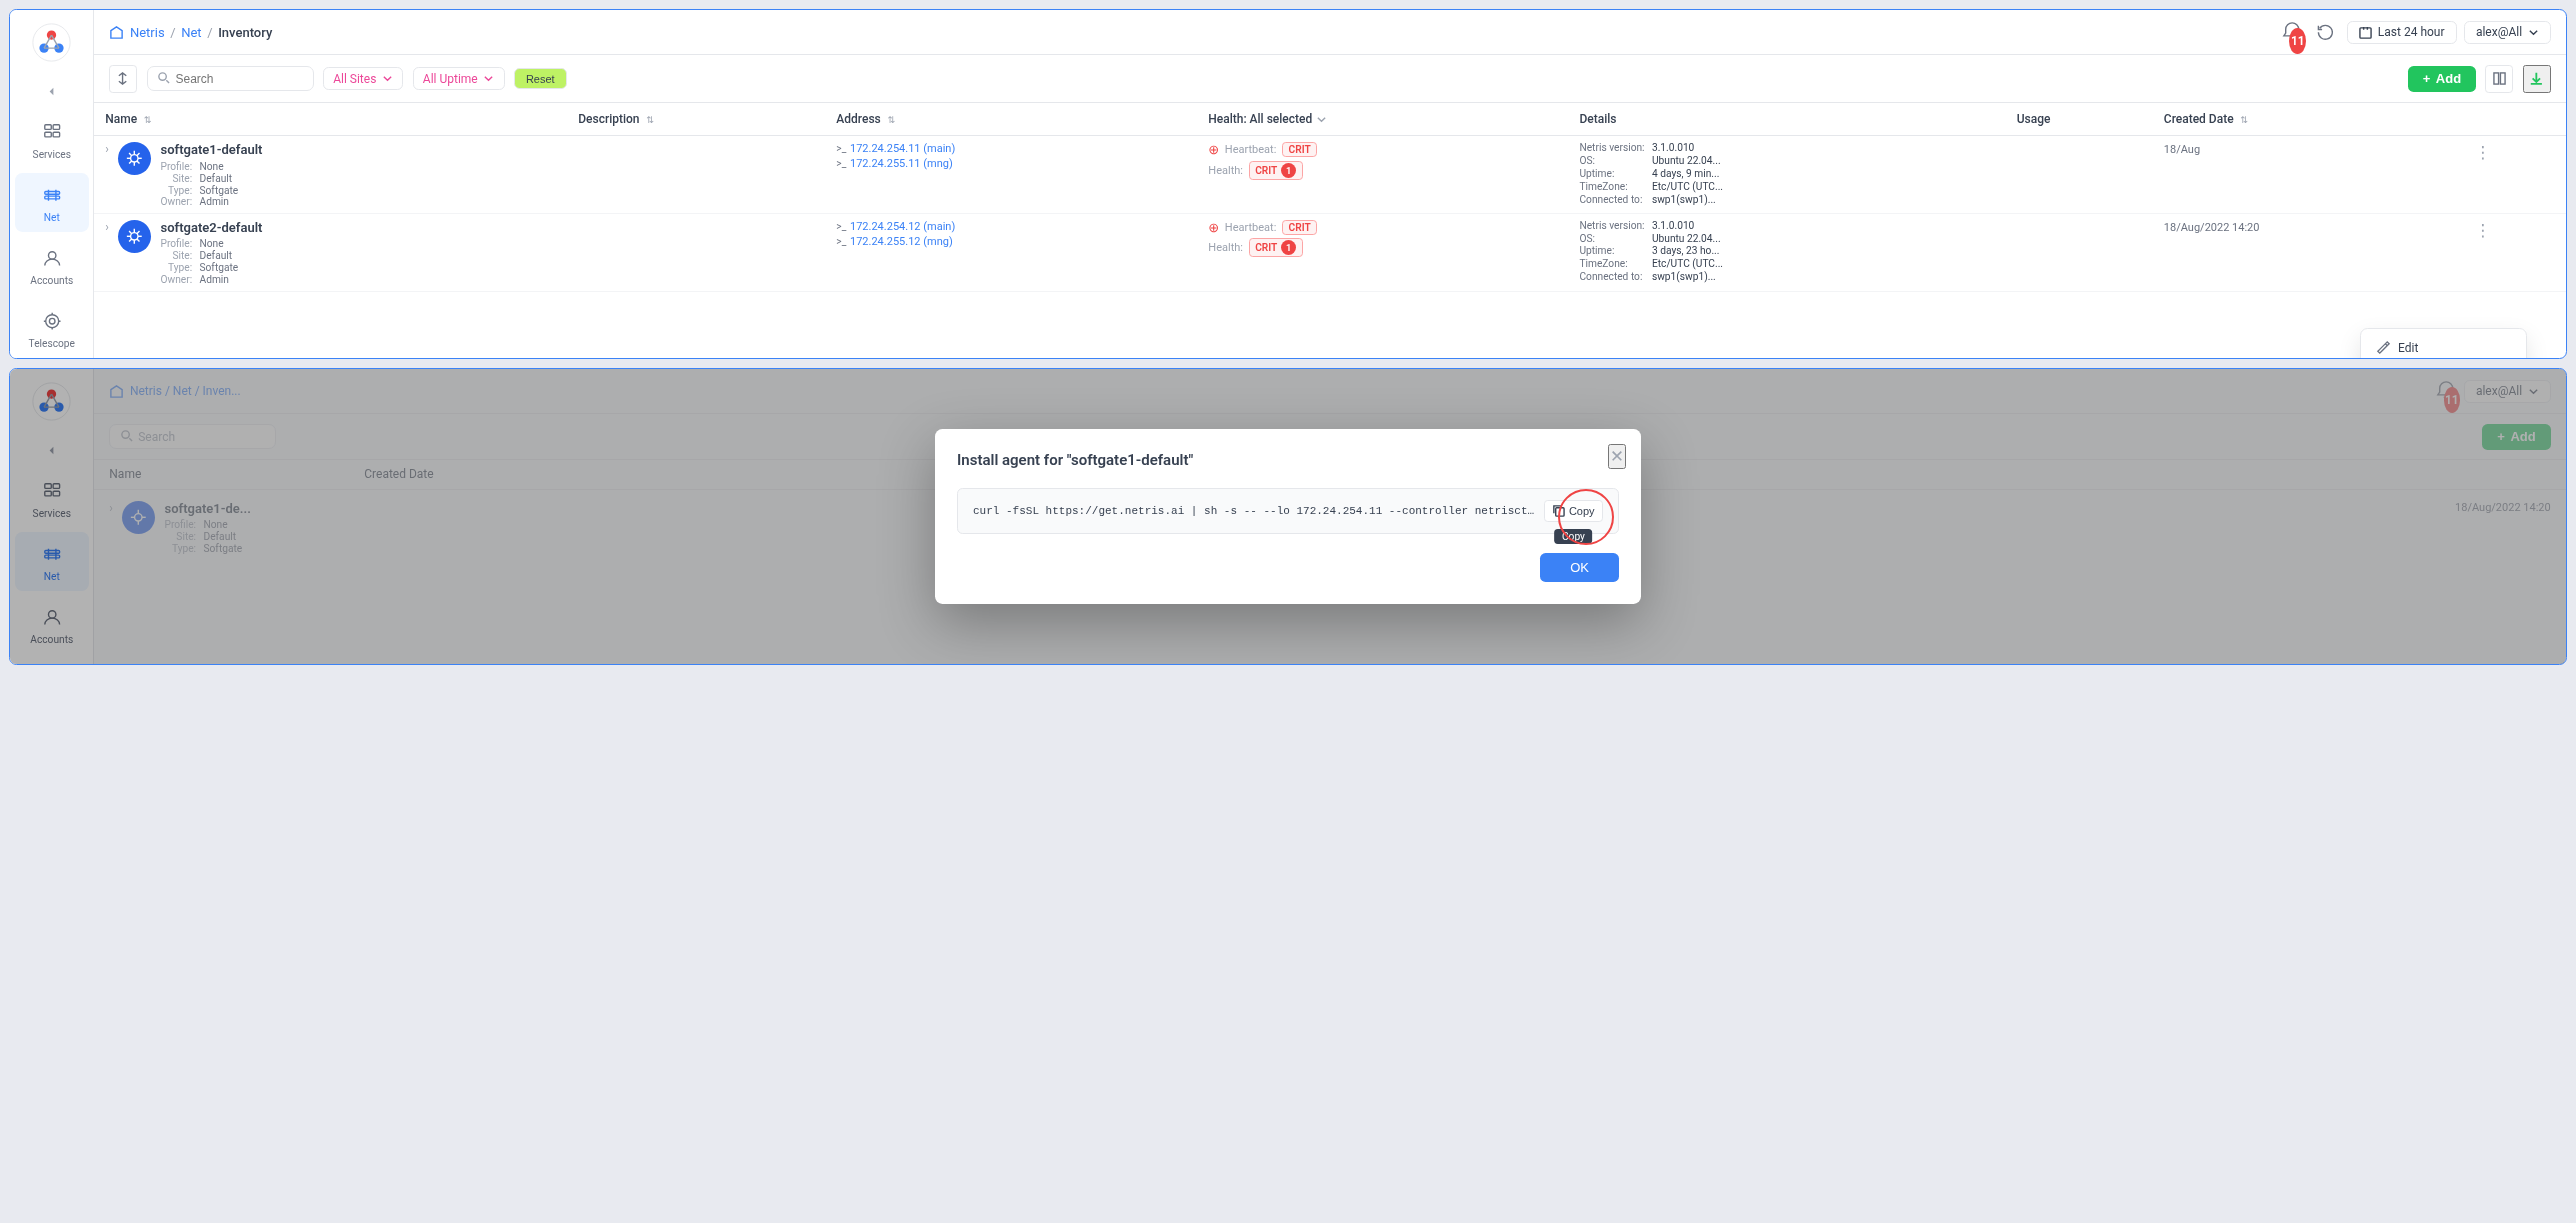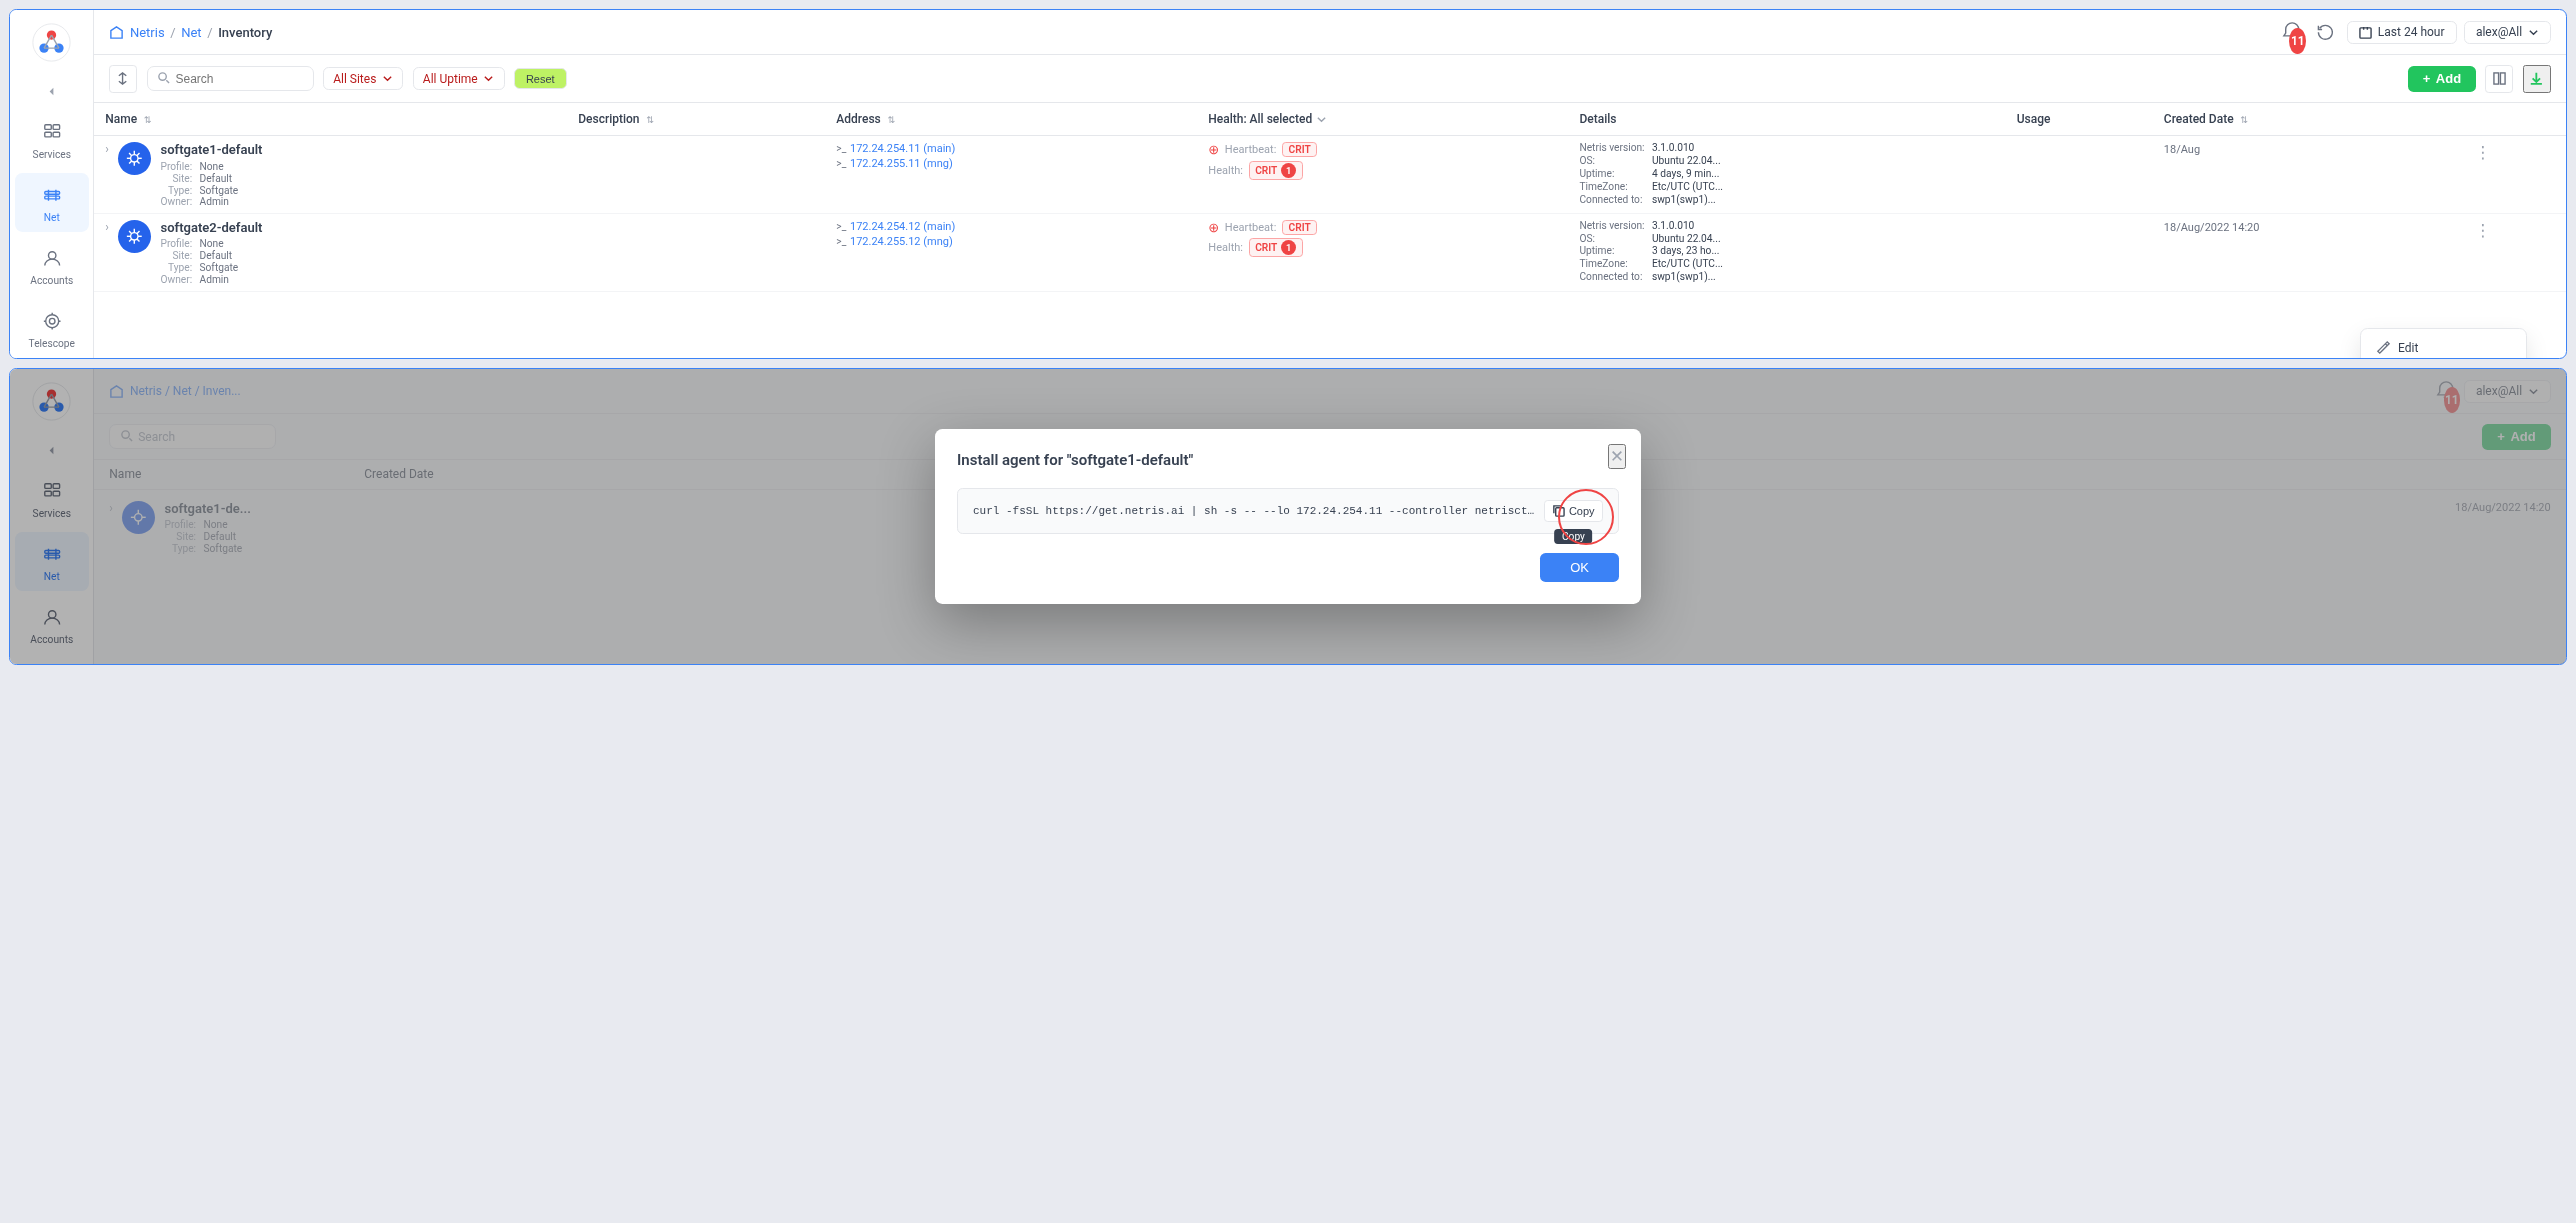--- a/index.html
+++ b/index.html
@@ -33,21 +33,21 @@
     .bell-badge { position: absolute; top: -3.7px; right: -3.7px; background: #ef4444; color: white; border-radius: 50%; width: 16.7px; height: 26px; font-size: 12px; display: flex; align-items: center; justify-content: center; font-weight: 600; margin-top: 11px; }
     .header-btn { display: flex; align-items: center; gap: 5.6px; padding: 3.7px 11px; border: 0.9px solid #e5e7eb; border-radius: 5.6px; cursor: pointer; color: #374151; font-size: 12px; background: white; }
     .header-refresh { width: 30px; height: 30px; display: flex; align-items: center; justify-content: center; cursor: pointer; color: #6b7280; }
 
     
     .toolbar { display: flex; align-items: center; padding: 9.3px 15px; gap: 9.3px; border-bottom: 0.9px solid #e5e7eb; }
     .sort-btn { width: 28px; height: 28px; border: 0.9px solid #e5e7eb; border-radius: 3.7px; display: flex; align-items: center; justify-content: center; cursor: pointer; color: #6b7280; background: white; }
     .search-box { display: flex; align-items: center; border: 0.9px solid #e5e7eb; border-radius: 7px; padding: 3.7px 9.3px; gap: 5.6px; background: white; width: 167px; }
     .search-icon { color: #9ca3af; }
     .search-input { border: none; outline: none; font-size: 12px; color: #374151; width: 111px; background: transparent; }
-    .dropdown-select { display: flex; align-items: center; border: 0.9px solid #e5e7eb; border-radius: 5.6px; padding: 3.7px 9.3px; gap: 5.6px; cursor: pointer; background: white; color: #b91c1c; font-size: 12px; }
+    .dropdown-select { display: flex; align-items: center; border: 0.9px solid #e5e7eb; border-radius: 5.6px; padding: 3.7px 9.3px; gap: 5.6px; cursor: pointer; background: white; color: #ec4899; font-size: 12px; }
     .reset-btn { padding: 3.7px 11px; border: 0.9px solid #e5e7eb; border-radius: 5.6px; cursor: pointer; background: #bef264; color: #374151; font-size: 11px; }
     .toolbar-spacer { flex: 1; }
     .add-btn { display: flex; align-items: center; gap: 5.6px; padding: 5.6px 15px; background: #22c55e; color: white; border: none; border-radius: 5.6px; cursor: pointer; font-size: 13px; font-weight: 600; }
     .view-btn { width: 28px; height: 28px; border: 0.9px solid #e5e7eb; border-radius: 3.7px; display: flex; align-items: center; justify-content: center; cursor: pointer; color: #6b7280; background: white; }
     .download-btn { width: 28px; height: 28px; display: flex; align-items: center; justify-content: center; cursor: pointer; color: #22c55e; }
 
     
     .table-container { flex: 1; overflow: auto; }
     table { width: 100%; border-collapse: collapse; }
     th { padding: 9.3px 11px; text-align: left; font-size: 12px; font-weight: 500; color: #374151; border-bottom: 0.9px solid #e5e7eb; background: white; position: sticky; top: 0; }

